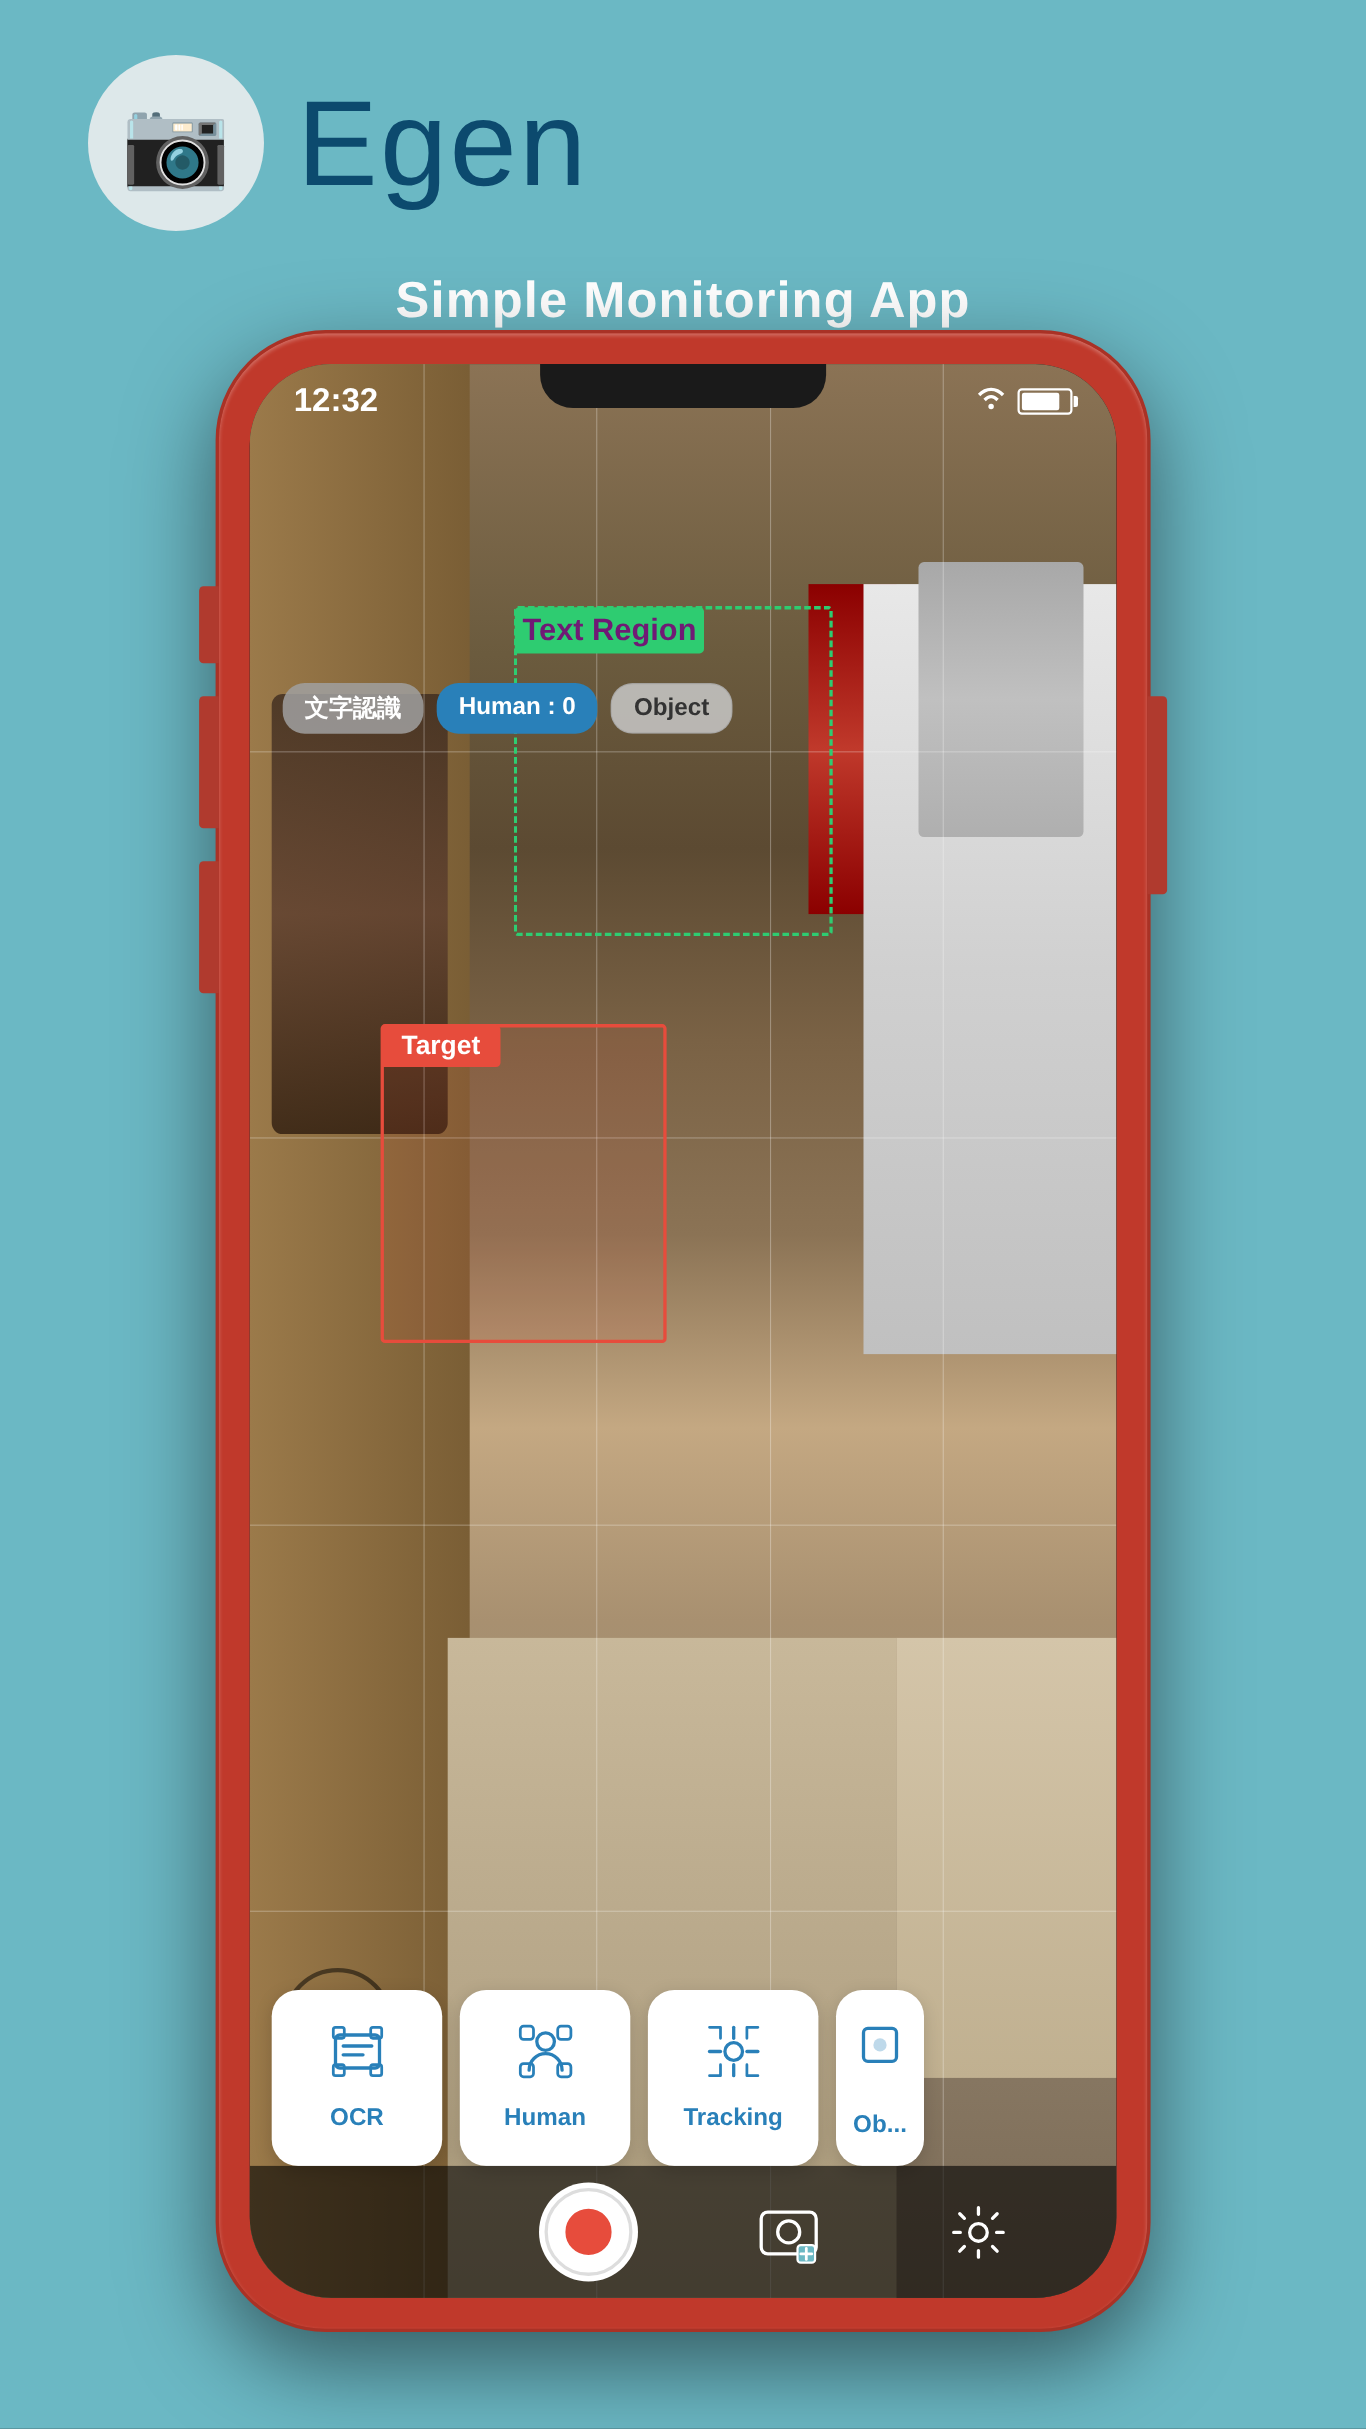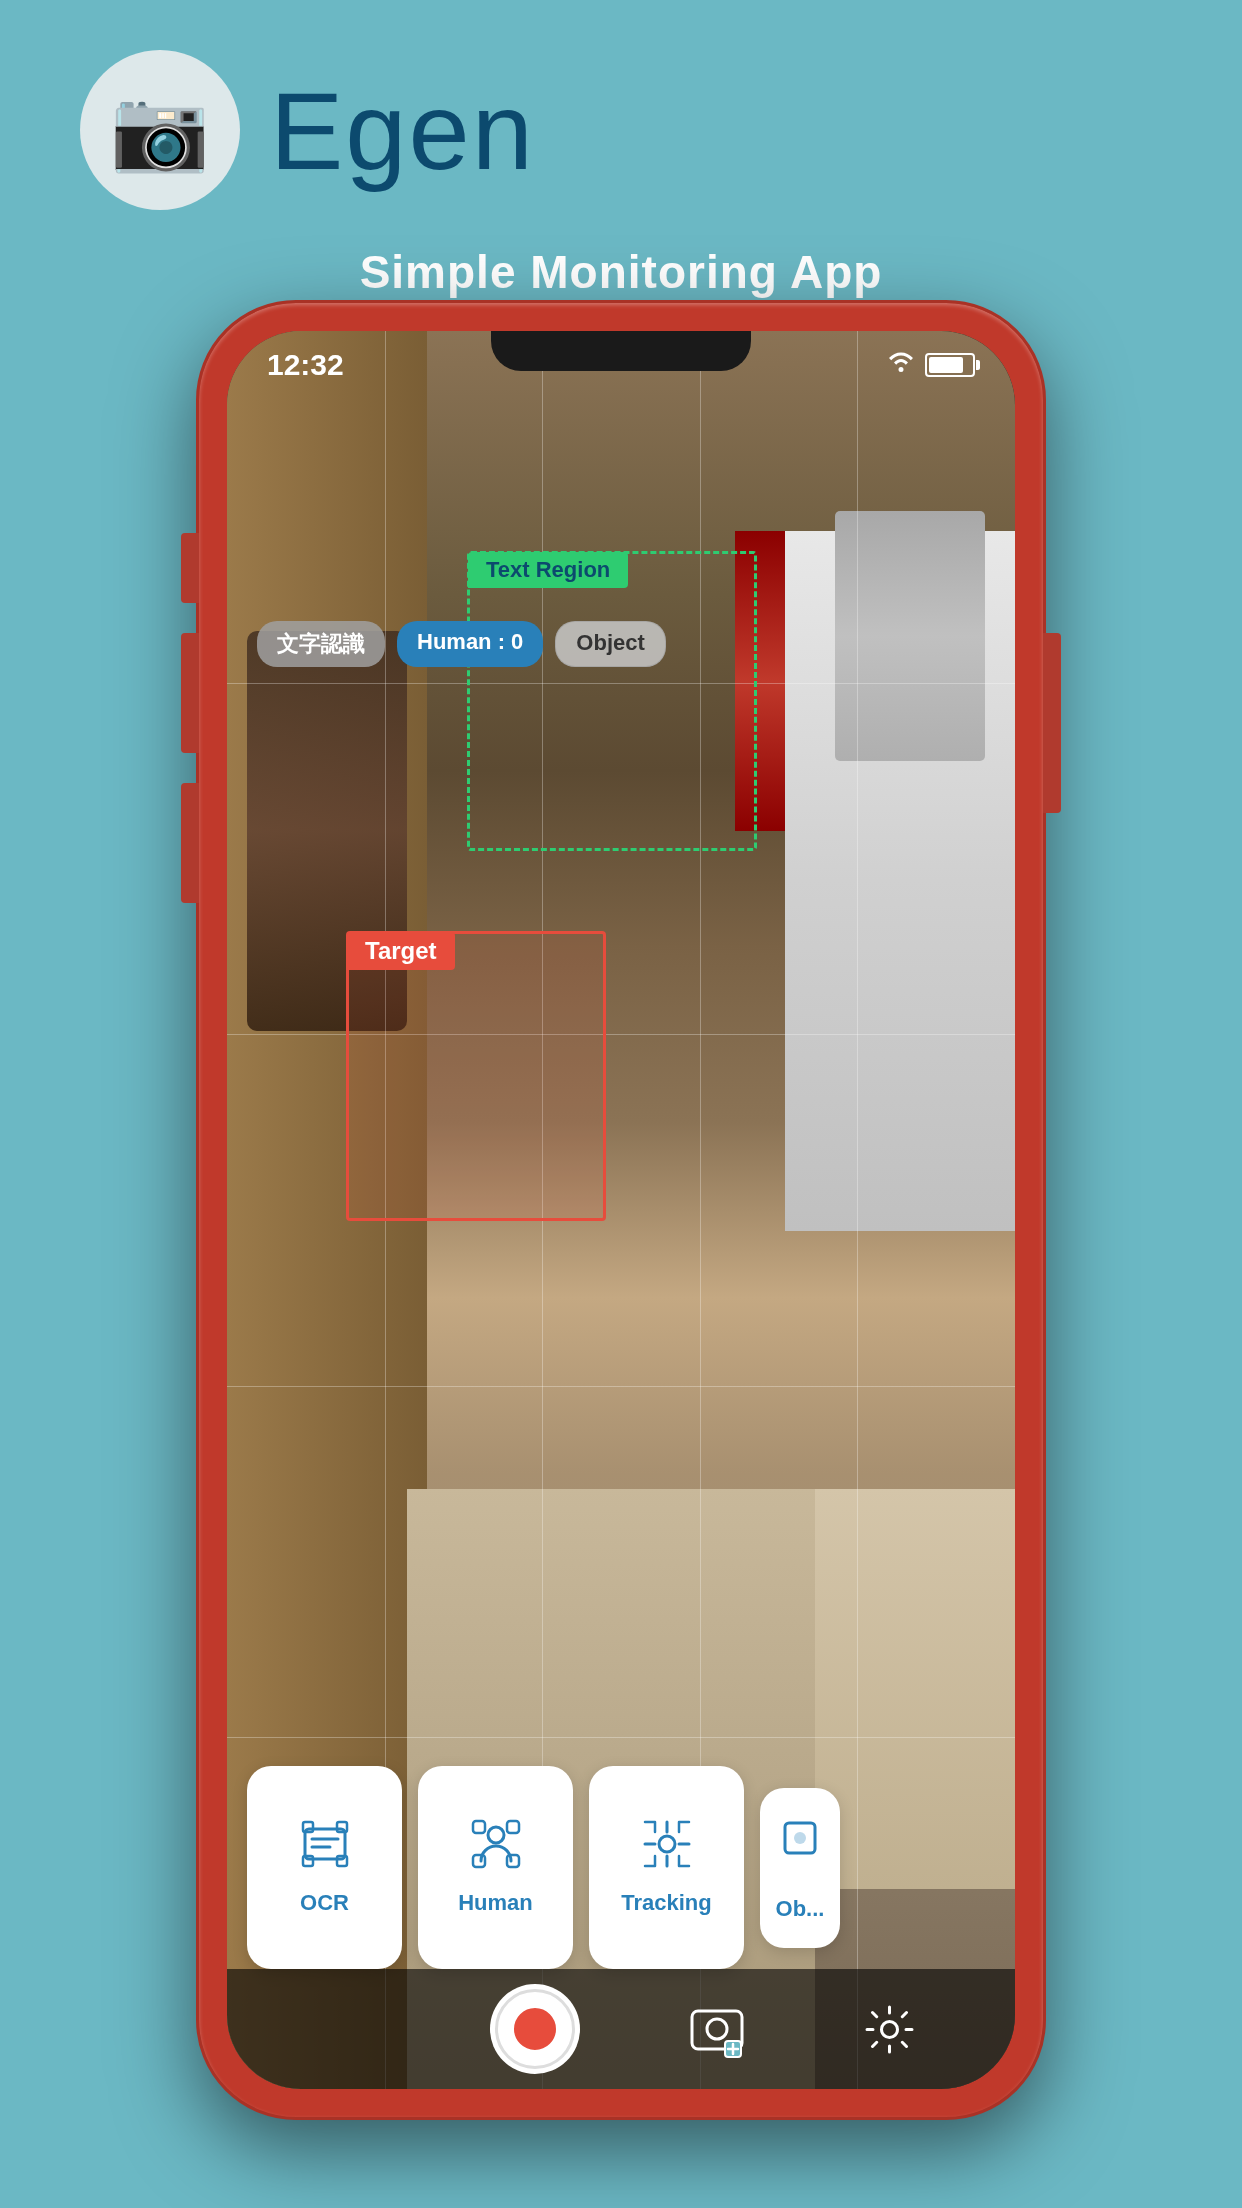--- a/index.html
+++ b/index.html
@@ -298,24 +298,24 @@
       border: 3px dashed #2ECC71;
       border-radius: 4px;
       z-index: 10;
     }
 
     .text-region-label {
       position: absolute;
       top: -2px;
       left: -2px;
       background: #2ECC71;
-      color: #0c4a6e;
-      font-size: 22px;
+      color: #701a75;
+      font-size: 28px;
       font-weight: 600;
-      padding: 5px 18px;
+      padding: 5px 7px;
       border-radius: 4px 4px 4px 0;
     }
 
     .target-box {
       position: absolute;
       top: 600px;
       left: 119px;
       width: 260px;
       height: 290px;
       border: 3px solid #E74C3C;
@@ -382,21 +382,21 @@
       align-items: center;
       padding: 0 20px;
       gap: 16px;
       z-index: 20;
     }
 
     .tool-btn {
       background: white;
       border-radius: 24px;
       width: 155px;
-      height: 203px;
+      height: 160px;
       display: flex;
       flex-direction: column;
       align-items: center;
       justify-content: center;
       gap: 10px;
       box-shadow: 0 4px 15px rgba(0,0,0,0.15);
     }
 
     .tool-btn-partial {
       background: white;

